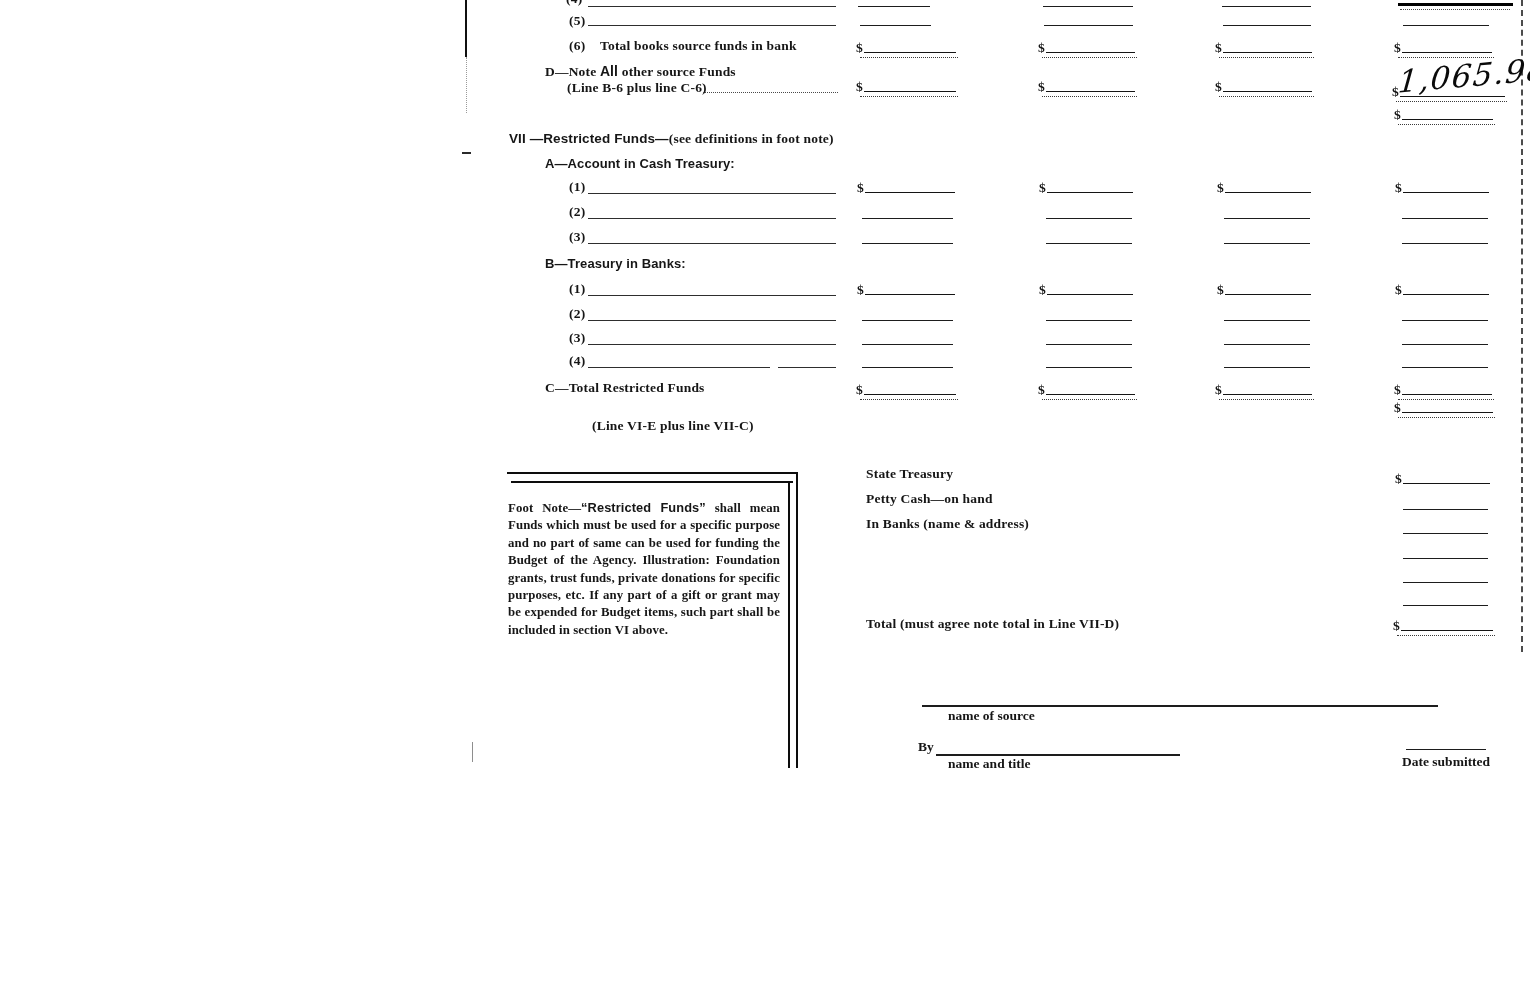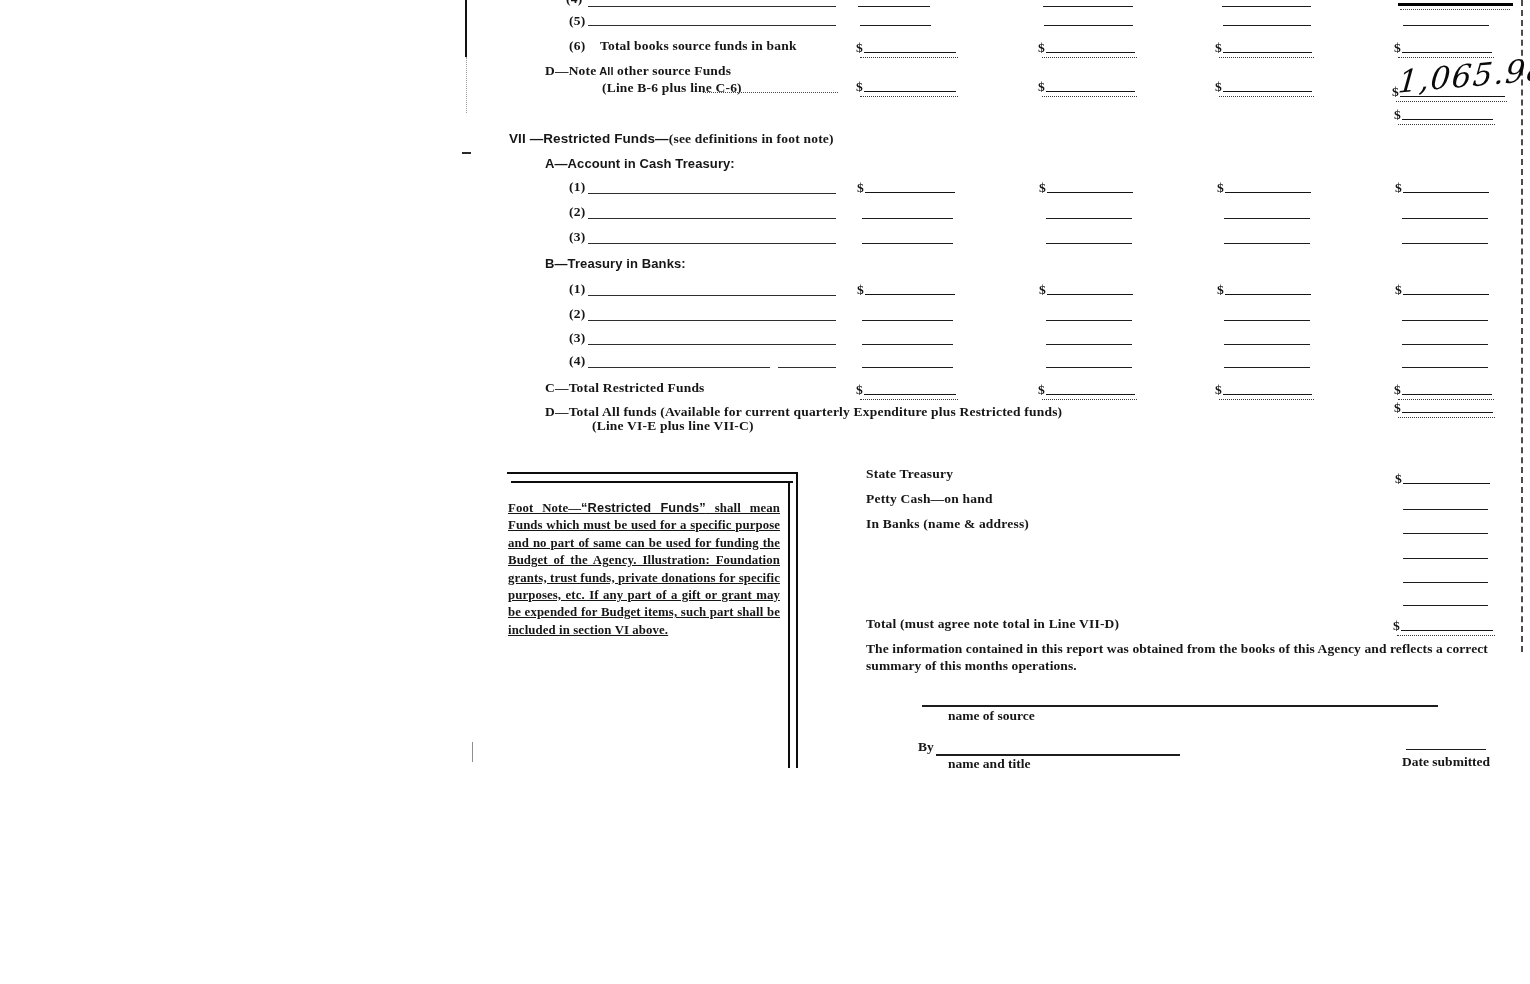--- a/index.html
+++ b/index.html
@@ -13,21 +13,21 @@
   .hl.dot{border-top-style:dotted;border-top-color:#4a4a4a;}
   .money{position:absolute;display:flex;align-items:flex-end;height:14px;}
   .money .cur{font-weight:700;font-size:13.5px;line-height:11px;}
   .money .ln{flex:1;border-bottom:1.8px solid #141414;margin-left:1px;}
   .money.dbl::after{content:"";position:absolute;left:4px;right:-2px;bottom:-4.5px;
         border-bottom:1.7px dotted #3a3a3a;}
   .hand{position:absolute;font-family:"DejaVu Serif",serif;font-style:italic;font-size:31px;
         font-weight:400;letter-spacing:1.5px;color:#0a0a0a;
         transform:rotate(-5deg) skewX(-10deg);white-space:nowrap;}
   .foot{position:absolute;font-weight:700;font-size:12.8px;line-height:17.4px;
-        text-align:justify;letter-spacing:.1px;text-decoration:underline;}
+        text-align:justify;letter-spacing:.1px;}
   .vline{position:absolute;}
   .caption{position:absolute;font-weight:700;font-size:13.5px;white-space:nowrap;}
   .stmt{position:absolute;font-weight:700;font-size:13.5px;line-height:16.5px;letter-spacing:.1px;}
 </style>
 </head>
 <body>
 
 <div class="page">
 
   <div class="vline" style="left:465px;top:0;height:57px;border-left:2.5px solid #101010"></div>
@@ -63,22 +63,22 @@
     </div>
   <div class="money dbl" style="left:1215px;top:39px;width:97px">
       <span class="cur">$</span>
       <div class="ln"></div>
     </div>
   <div class="money dbl" style="left:1394px;top:39px;width:98px">
       <span class="cur">$</span>
       <div class="ln"></div>
     </div>
 
-  <div class="lbl" style="left:545px;top:63px"><span>D—Note</span><span class="sans" style="font-size:11px"> All</span><span> other source Funds</span></div>
-  <div class="lbl" style="left:602px;top:80px">(Line B-6 plus line C-6)</div>
+  <div class="lbl" style="left:545px;top:63px"><span>D—Note</span><span class="sans" style="font-size:14px"> All</span><span> other source Funds</span></div>
+  <div class="lbl" style="left:567px;top:80px">(Line B-6 plus line C-6)</div>
   <div class="hl dot" style="left:703px;top:92px;width:135px"></div>
   <div class="money dbl" style="left:856px;top:78px;width:100px">
       <span class="cur">$</span>
       <div class="ln"></div>
     </div>
   <div class="money dbl" style="left:1038px;top:78px;width:97px">
       <span class="cur">$</span>
       <div class="ln"></div>
     </div>
   <div class="money dbl" style="left:1215px;top:78px;width:97px">
@@ -187,21 +187,20 @@
     </div>
   <div class="money dbl" style="left:1215px;top:381px;width:97px">
       <span class="cur">$</span>
       <div class="ln"></div>
     </div>
   <div class="money dbl" style="left:1394px;top:381px;width:98px">
       <span class="cur">$</span>
       <div class="ln"></div>
     </div>
 
-  <div class="lbl" style="left:545px;top:404px">D—Total All funds (Available for current quarterly Expenditure plus Restricted funds)</div>
   <div class="lbl" style="left:592px;top:418px">(Line VI-E plus line VII-C)</div>
   <div class="money dbl" style="left:1394px;top:399px;width:99px">
       <span class="cur">$</span>
       <div class="ln"></div>
     </div>
 
 
   <div class="lbl" style="left:866px;top:466px">State Treasury</div>
   <div class="lbl" style="left:866px;top:491px">Petty Cash—on hand</div>
   <div class="lbl" style="left:866px;top:516px">In Banks (name &amp; address)</div>
@@ -215,21 +214,20 @@
   <div class="hl" style="left:1403px;top:558px;width:85px"></div>
   <div class="hl" style="left:1403px;top:582px;width:85px"></div>
   <div class="hl" style="left:1403px;top:605px;width:85px"></div>
 
   <div class="lbl" style="left:866px;top:616px">Total (must agree note total in Line VII-D)</div>
   <div class="money dbl" style="left:1393px;top:617px;width:100px">
       <span class="cur">$</span>
       <div class="ln"></div>
     </div>
 
-  <div class="stmt" style="left:866px;top:641px;width:630px">The information contained in this report was obtained from the books of this Agency and reflects a correct summary of this months operations.</div>
 
   <div class="hl" style="left:507px;top:472px;width:290px;border-top-width:2px;border-top-color:#0d0d0d"></div>
   <div class="hl" style="left:511px;top:481px;width:282px;border-top-width:2px;border-top-color:#0d0d0d"></div>
   <div class="vline" style="left:796px;top:472px;height:296px;border-left:2px solid #0d0d0d"></div>
   <div class="vline" style="left:788px;top:481px;height:287px;border-left:2px solid #0d0d0d"></div>
   <div class="foot" style="left:508px;top:499px;width:272px"><span>Foot Note—</span><span class="sans" style="font-size:12.8px">“Restricted Funds”</span><span> shall mean Funds which must be used for a specific purpose and no part of same can be used for funding the Budget of the Agency.  Illustration: Foundation grants, trust funds, private donations for specific purposes, etc. If any part of a gift or grant may be expended for Budget items, such part shall be included in section VI above.</span></div>
 
   <div class="hl" style="left:922px;top:705px;width:516px;border-top-width:2px"></div>
   <div class="caption" style="left:948px;top:708px">name of source</div>
 

